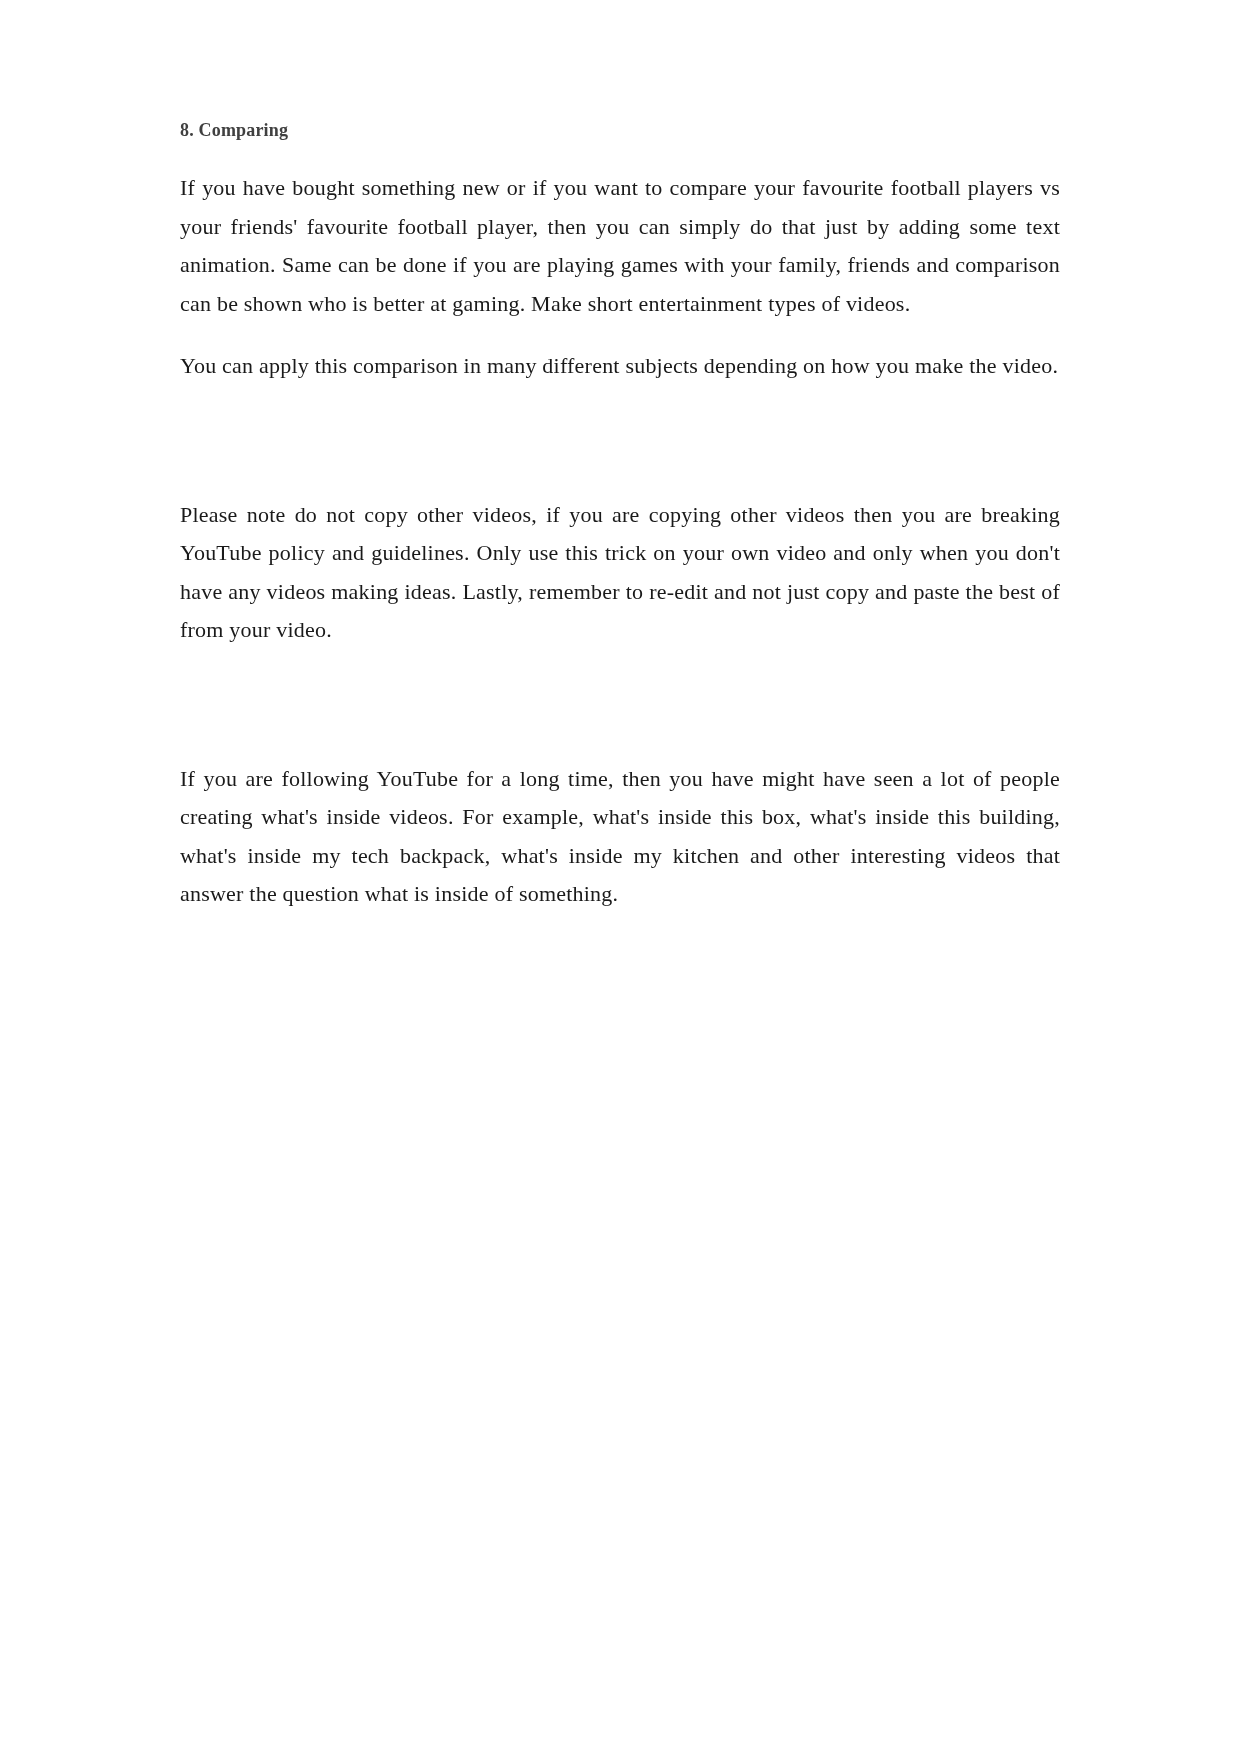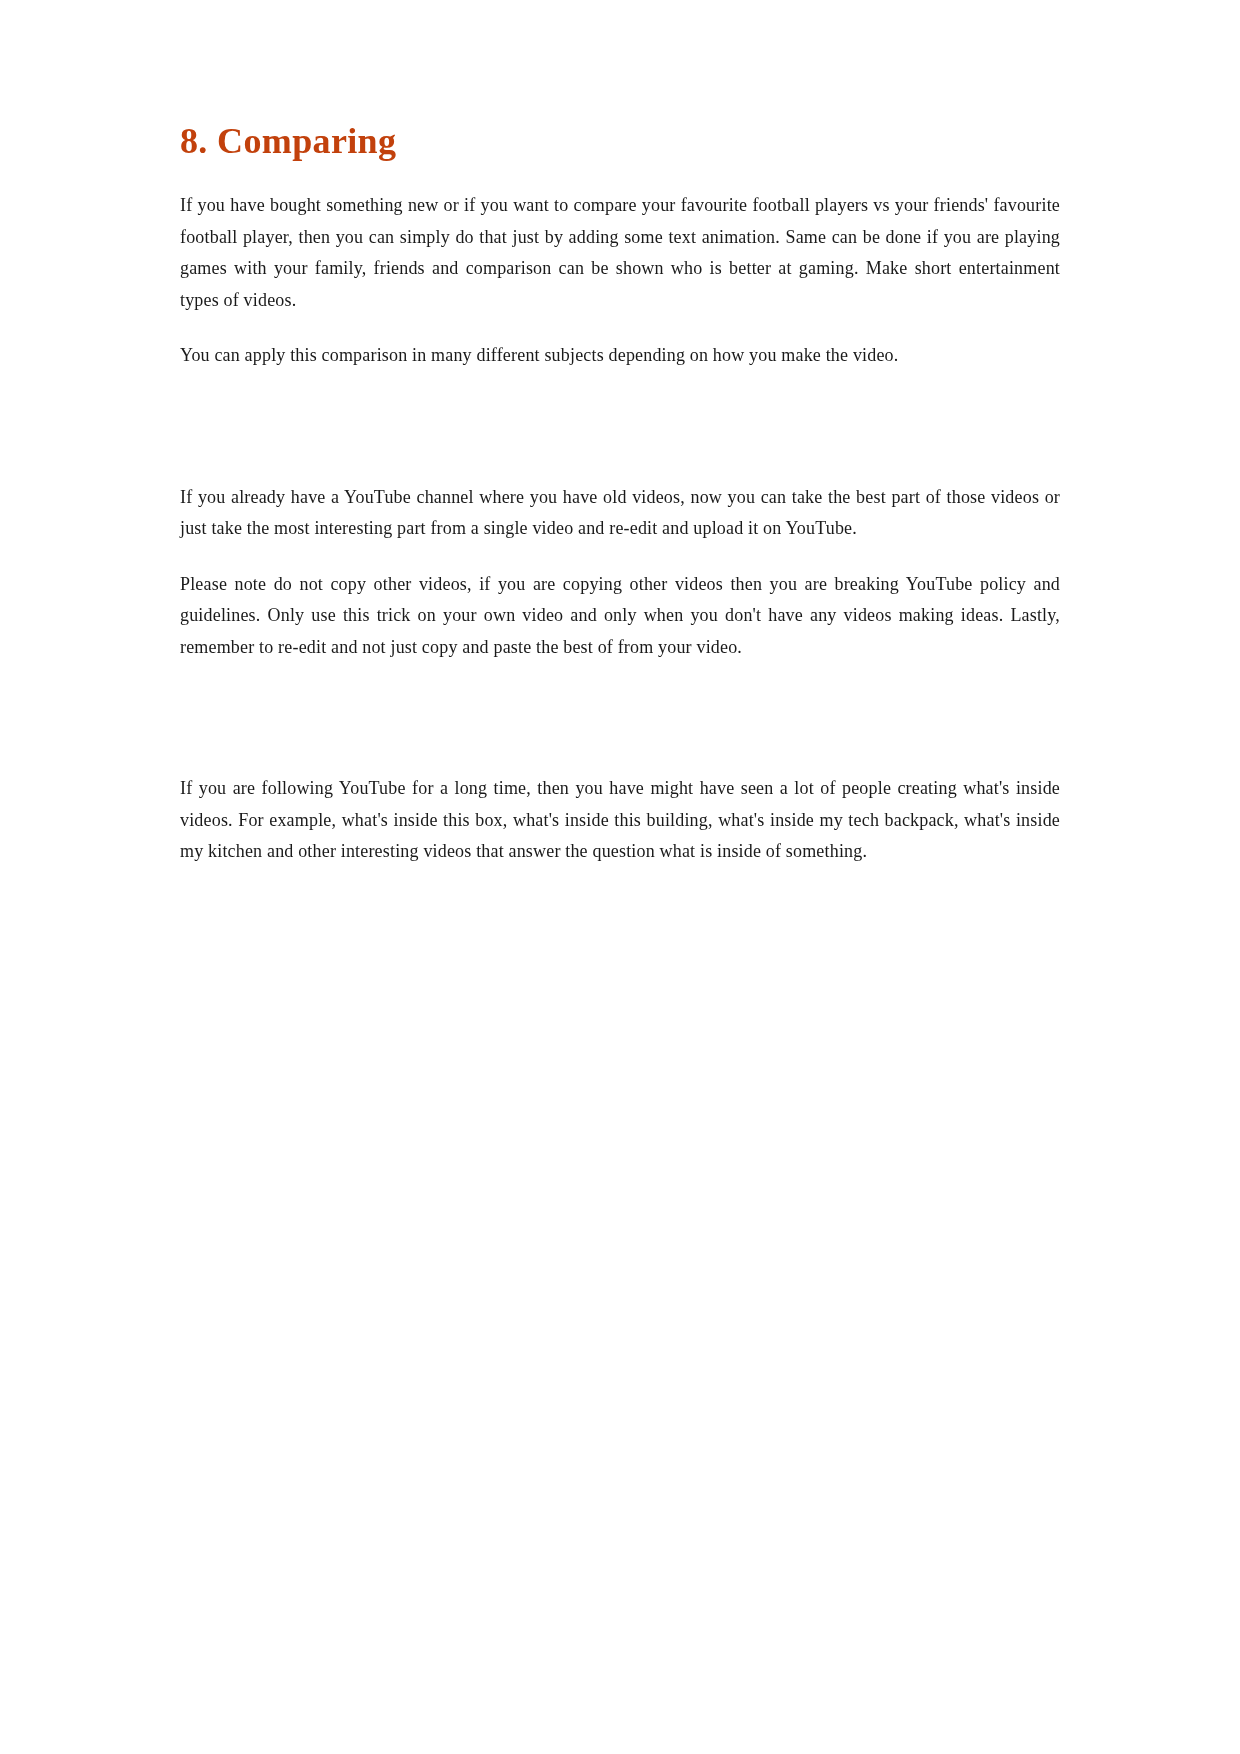--- a/index.html
+++ b/index.html
@@ -22,30 +22,30 @@
       background: #ffffff;
       padding: 120px 180px 120px 180px;
     }
 
     .section {
       margin-bottom: 60px;
     }
 
     .section-heading {
       font-family: 'Georgia', serif;
-      font-size: 36px;
+      font-size: 18px;
       font-weight: bold;
-      color: #c2410c;
+      color: #404040;
       margin-bottom: 28px;
       letter-spacing: 0.01em;
     }
 
     .section-body p {
       font-family: 'Georgia', serif;
-      font-size: 18px;
+      font-size: 22px;
       line-height: 1.75;
       color: #1a1a1a;
       text-align: justify;
       margin-bottom: 24px;
       letter-spacing: 0.01em;
     }
 
     .section-body p:last-child {
       margin-bottom: 0;
     }
@@ -64,21 +64,20 @@
     <div class="section-body">
       <p>If you have bought something new or if you want to compare your favourite football players vs your friends' favourite football player, then you can simply do that just by adding some text animation. Same can be done if you are playing games with your family, friends and comparison can be shown who is better at gaming. Make short entertainment types of videos.</p>
       <p>You can apply this comparison in many different subjects depending on how you make the video.</p>
     </div>
   </div>
 
   <div class="section-divider"></div>
 
   <div class="section">
     <div class="section-body">
-      <p>If you already have a YouTube channel where you have old videos, now you can take the best part of those videos or just take the most interesting part from a single video and re-edit and upload it on YouTube.</p>
       <p>Please note do not copy other videos, if you are copying other videos then you are breaking YouTube policy and guidelines. Only use this trick on your own video and only when you don't have any videos making ideas. Lastly, remember to re-edit and not just copy and paste the best of from your video.</p>
     </div>
   </div>
 
   <div class="section-divider"></div>
 
   <div class="section">
     <div class="section-body">
       <p>If you are following YouTube for a long time, then you have might have seen a lot of people creating what's inside videos. For example, what's inside this box, what's inside this building, what's inside my tech backpack, what's inside my kitchen and other interesting videos that answer the question what is inside of something.</p>
     </div>

